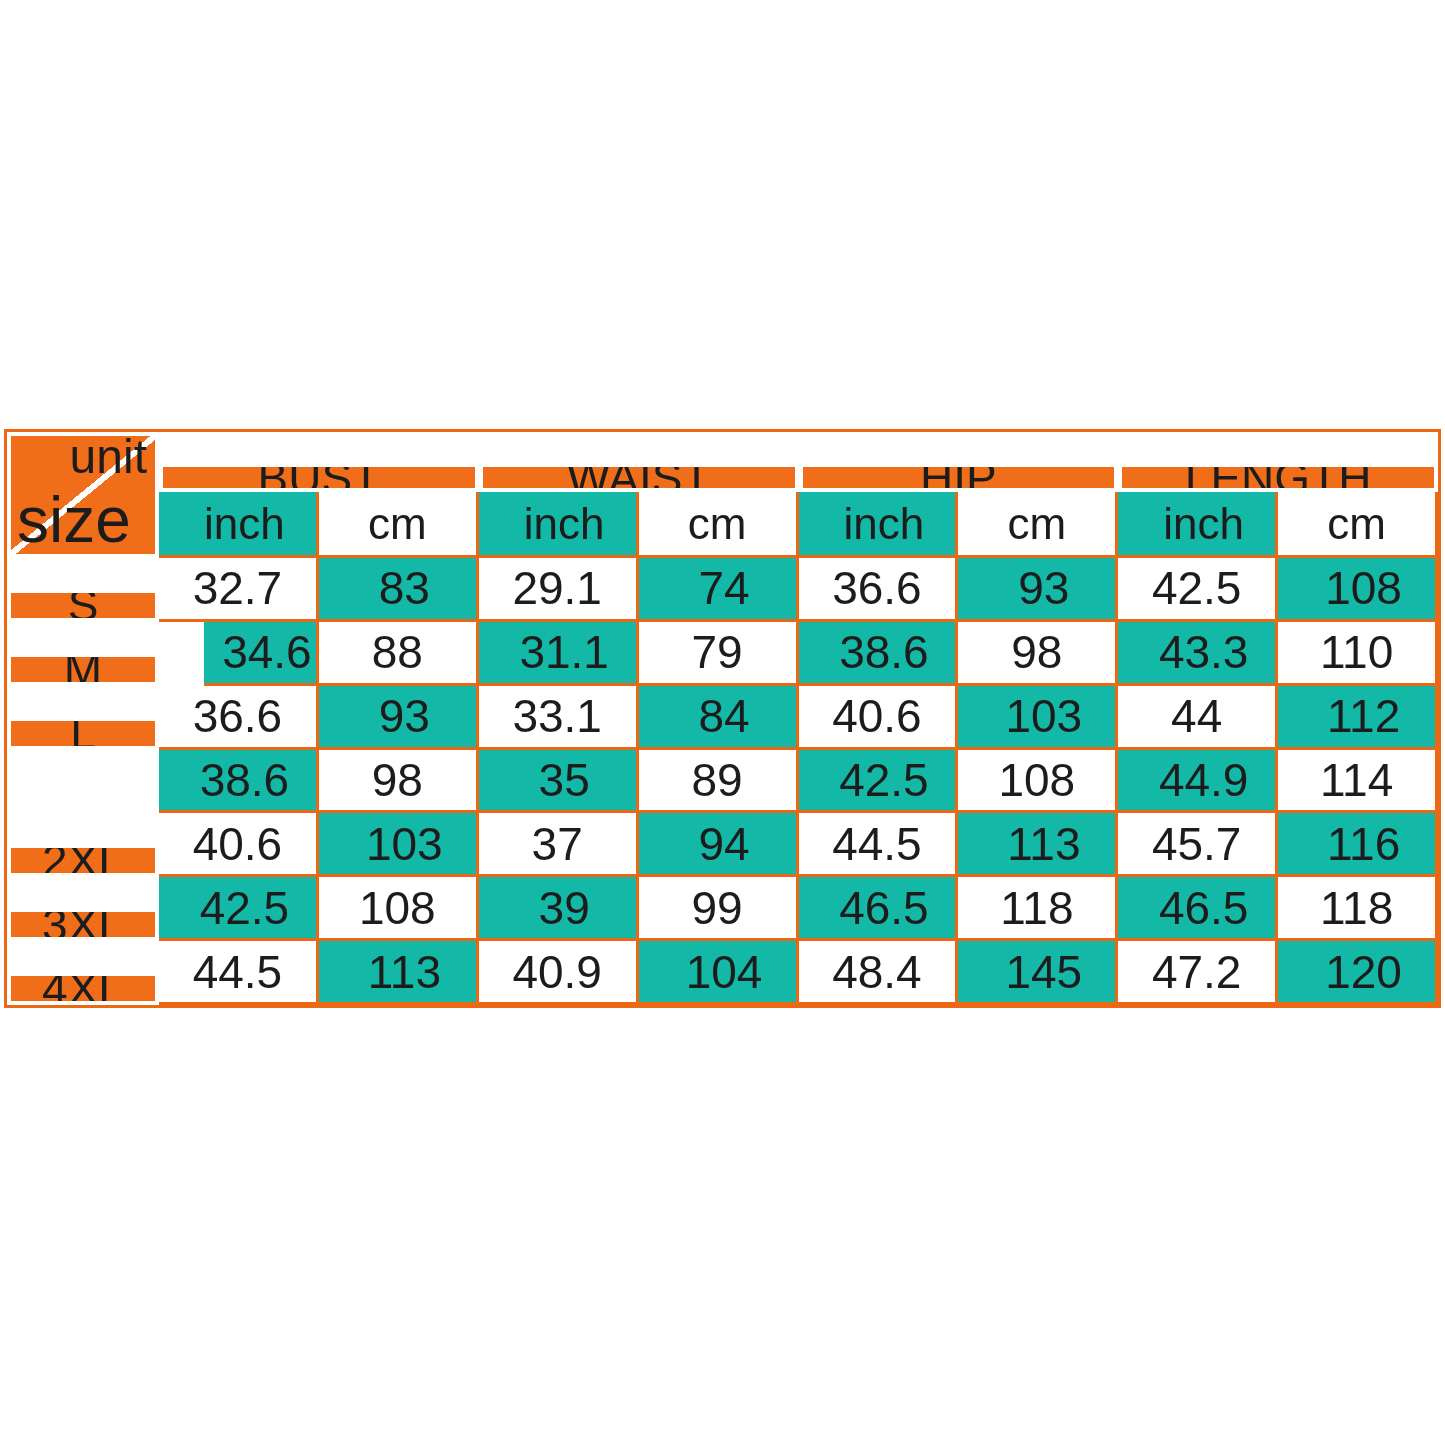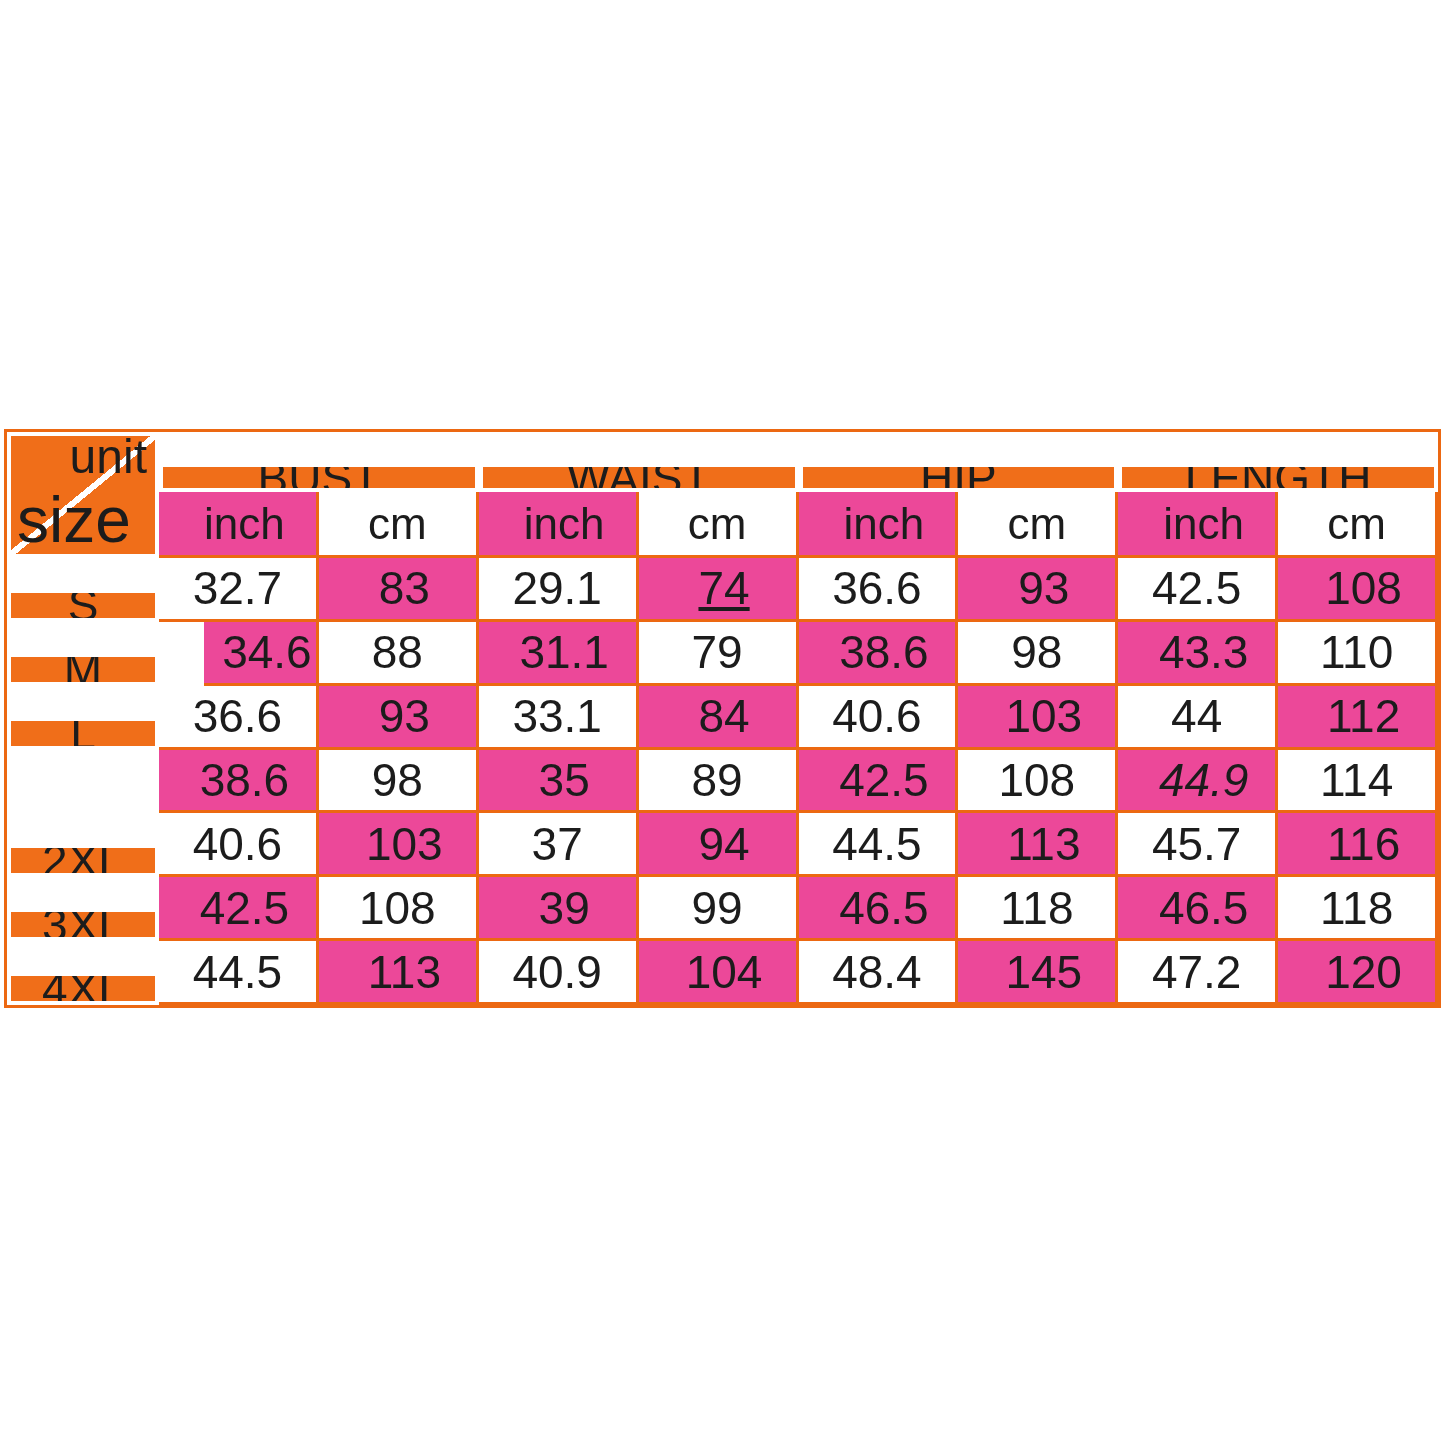--- a/index.html
+++ b/index.html
@@ -43,21 +43,21 @@
     border: 4px solid #ffffff;
     margin-top: 31px;
   }
   
   .data {
     background: #ffffff;
     border-right: 3px solid #ec6812;
     border-bottom: 3px solid #ec6812;
     font-size: 46px;
   }
-  .cream { background: #ec4899; padding-left: 14px; }
+  .cream { background: #14b8a6; padding-left: 14px; }
   .group-header { font-size: 46px; }
   .unit-cell { font-size: 44px; }
   .size-cell { font-size: 46px; }
   
   .corner {
     grid-row: 1 / span 2;
     grid-column: 1;
     position: relative;
     background:
       linear-gradient(to bottom right,
@@ -104,21 +104,21 @@
     <div class="cell data unit-cell" style="grid-row:2; grid-column:5">cm</div>
     <div class="cell data unit-cell cream" style="grid-row:2; grid-column:6">inch</div>
     <div class="cell data unit-cell" style="grid-row:2; grid-column:7">cm</div>
     <div class="cell data unit-cell cream" style="grid-row:2; grid-column:8">inch</div>
     <div class="cell data unit-cell" style="grid-row:2; grid-column:9">cm</div>
 
   <div class="cell orange size-cell" style="grid-area: 3 / 1;">S</div>
       <div class="cell data" style="grid-area: 3 / 2;">32.7</div>
       <div class="cell data cream" style="grid-area: 3 / 3;">83</div>
       <div class="cell data" style="grid-area: 3 / 4;">29.1</div>
-      <div class="cell data cream" style="grid-area: 3 / 5; text-decoration: underline;">74</div>
+      <div class="cell data cream" style="grid-area: 3 / 5;">74</div>
       <div class="cell data" style="grid-area: 3 / 6;">36.6</div>
       <div class="cell data cream" style="grid-area: 3 / 7;">93</div>
       <div class="cell data" style="grid-area: 3 / 8;">42.5</div>
       <div class="cell data cream" style="grid-area: 3 / 9;">108</div>
       <div class="cell orange size-cell" style="grid-area: 4 / 1;">M</div>
       <div class="cell data cream" style="grid-area: 4 / 2; margin-left: 45px;">34.6</div>
       <div class="cell data" style="grid-area: 4 / 3;">88</div>
       <div class="cell data cream" style="grid-area: 4 / 4;">31.1</div>
       <div class="cell data" style="grid-area: 4 / 5;">79</div>
       <div class="cell data cream" style="grid-area: 4 / 6;">38.6</div>
@@ -133,21 +133,21 @@
       <div class="cell data" style="grid-area: 5 / 6;">40.6</div>
       <div class="cell data cream" style="grid-area: 5 / 7;">103</div>
       <div class="cell data" style="grid-area: 5 / 8;">44</div>
       <div class="cell data cream" style="grid-area: 5 / 9;">112</div>
       <div class="cell data cream" style="grid-area: 6 / 2;">38.6</div>
       <div class="cell data" style="grid-area: 6 / 3;">98</div>
       <div class="cell data cream" style="grid-area: 6 / 4;">35</div>
       <div class="cell data" style="grid-area: 6 / 5;">89</div>
       <div class="cell data cream" style="grid-area: 6 / 6;">42.5</div>
       <div class="cell data" style="grid-area: 6 / 7;">108</div>
-      <div class="cell data cream" style="grid-area: 6 / 8; font-style: italic;">44.9</div>
+      <div class="cell data cream" style="grid-area: 6 / 8;">44.9</div>
       <div class="cell data" style="grid-area: 6 / 9;">114</div>
       <div class="cell orange size-cell" style="grid-area: 7 / 1;">2XL</div>
       <div class="cell data" style="grid-area: 7 / 2;">40.6</div>
       <div class="cell data cream" style="grid-area: 7 / 3;">103</div>
       <div class="cell data" style="grid-area: 7 / 4;">37</div>
       <div class="cell data cream" style="grid-area: 7 / 5;">94</div>
       <div class="cell data" style="grid-area: 7 / 6;">44.5</div>
       <div class="cell data cream" style="grid-area: 7 / 7;">113</div>
       <div class="cell data" style="grid-area: 7 / 8;">45.7</div>
       <div class="cell data cream" style="grid-area: 7 / 9;">116</div>

